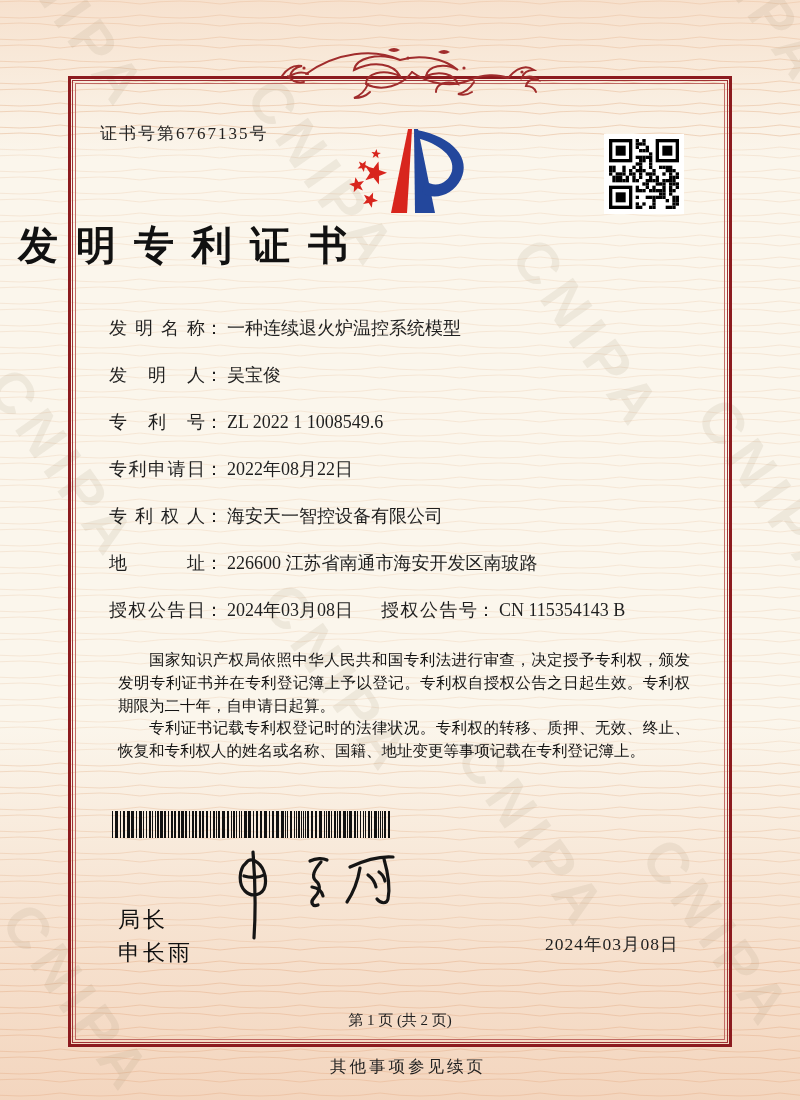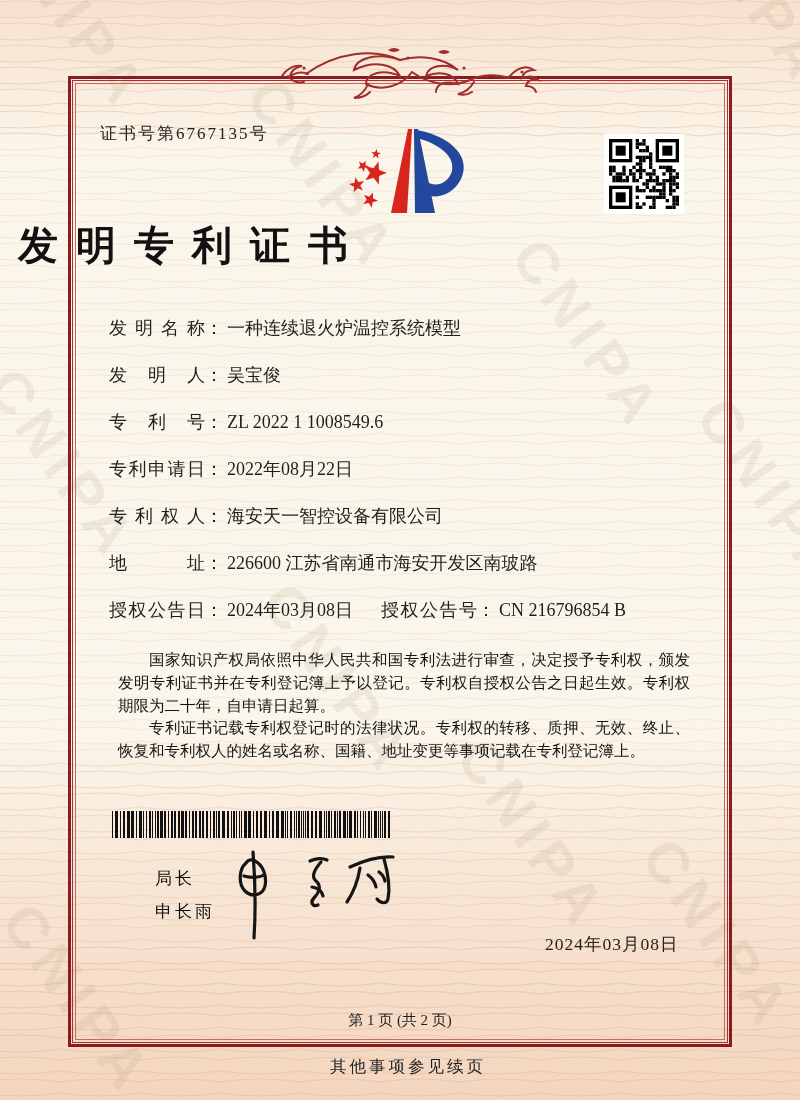--- a/index.html
+++ b/index.html
@@ -54,23 +54,23 @@
   .pair-right .flabel { width:96px; }
   .body-text {
     position:absolute; left:118px; width:572px;
     font-size:15.5px; line-height:23px; text-align:justify; text-indent:2em;
     color:#141414;
   }
   .p1 { top:648px; }
   .p2 { top:716px; }
   #barcode { position:absolute; left:112px; top:811px; }
   .officer {
-    position:absolute; left:118px; top:862px;
+    position:absolute; left:118px; top:903px;
     font-family:"Liberation Sans","DejaVu Sans",sans-serif;
-    font-size:17px; letter-spacing:3px; line-height:33px; color:#111;margin-left:37px;
+    font-size:22px; letter-spacing:3px; line-height:33px; color:#111;
   }
   #signature { position:absolute; left:222px; top:843px; }
   .issue-date { position:absolute; left:545px; top:932px; font-size:17.5px; letter-spacing:1px; }
   .page-indicator { position:absolute; left:0; top:1011px; width:800px; text-align:center; font-size:15px; }
   .continuation { position:absolute; left:0; top:1056px; width:800px; text-align:center; font-size:16.5px; letter-spacing:3px;margin-left:8px; }
 </style>
 </head>
 <body>
 
 <svg id="waves" width="800" height="1100">
@@ -397,21 +397,21 @@
     </div>
     <div class="row">
       <span class="flabel">专利权人</span><span class="colon">：</span><span class="fvalue">海安天一智控设备有限公司</span>
     </div>
     <div class="row">
       <span class="flabel">地址</span><span class="colon">：</span><span class="fvalue">226600 江苏省南通市海安开发区南玻路</span>
     </div>
     <div class="row">
       <span class="flabel">授权公告日</span><span class="colon">：</span><span class="fvalue">2024年03月08日</span>
       <span class="pair-right">
-        <span class="flabel">授权公告号</span><span class="colon">：</span><span class="fvalue">CN 216796854 B</span>
+        <span class="flabel">授权公告号</span><span class="colon">：</span><span class="fvalue">CN 115354143 B</span>
       </span>
     </div>
   </div>
 
   <div class="body-text p1">国家知识产权局依照中华人民共和国专利法进行审查，决定授予专利权，颁发发明专利证书并在专利登记簿上予以登记。专利权自授权公告之日起生效。专利权期限为二十年，自申请日起算。</div>
   <div class="body-text p2">专利证书记载专利权登记时的法律状况。专利权的转移、质押、无效、终止、恢复和专利权人的姓名或名称、国籍、地址变更等事项记载在专利登记簿上。</div>
 
   <svg id="barcode" width="282" height="27">
       <rect x="0" y="0" width="1" height="27" fill="#111"></rect>
       <rect x="3" y="0" width="3" height="27" fill="#111"></rect>

